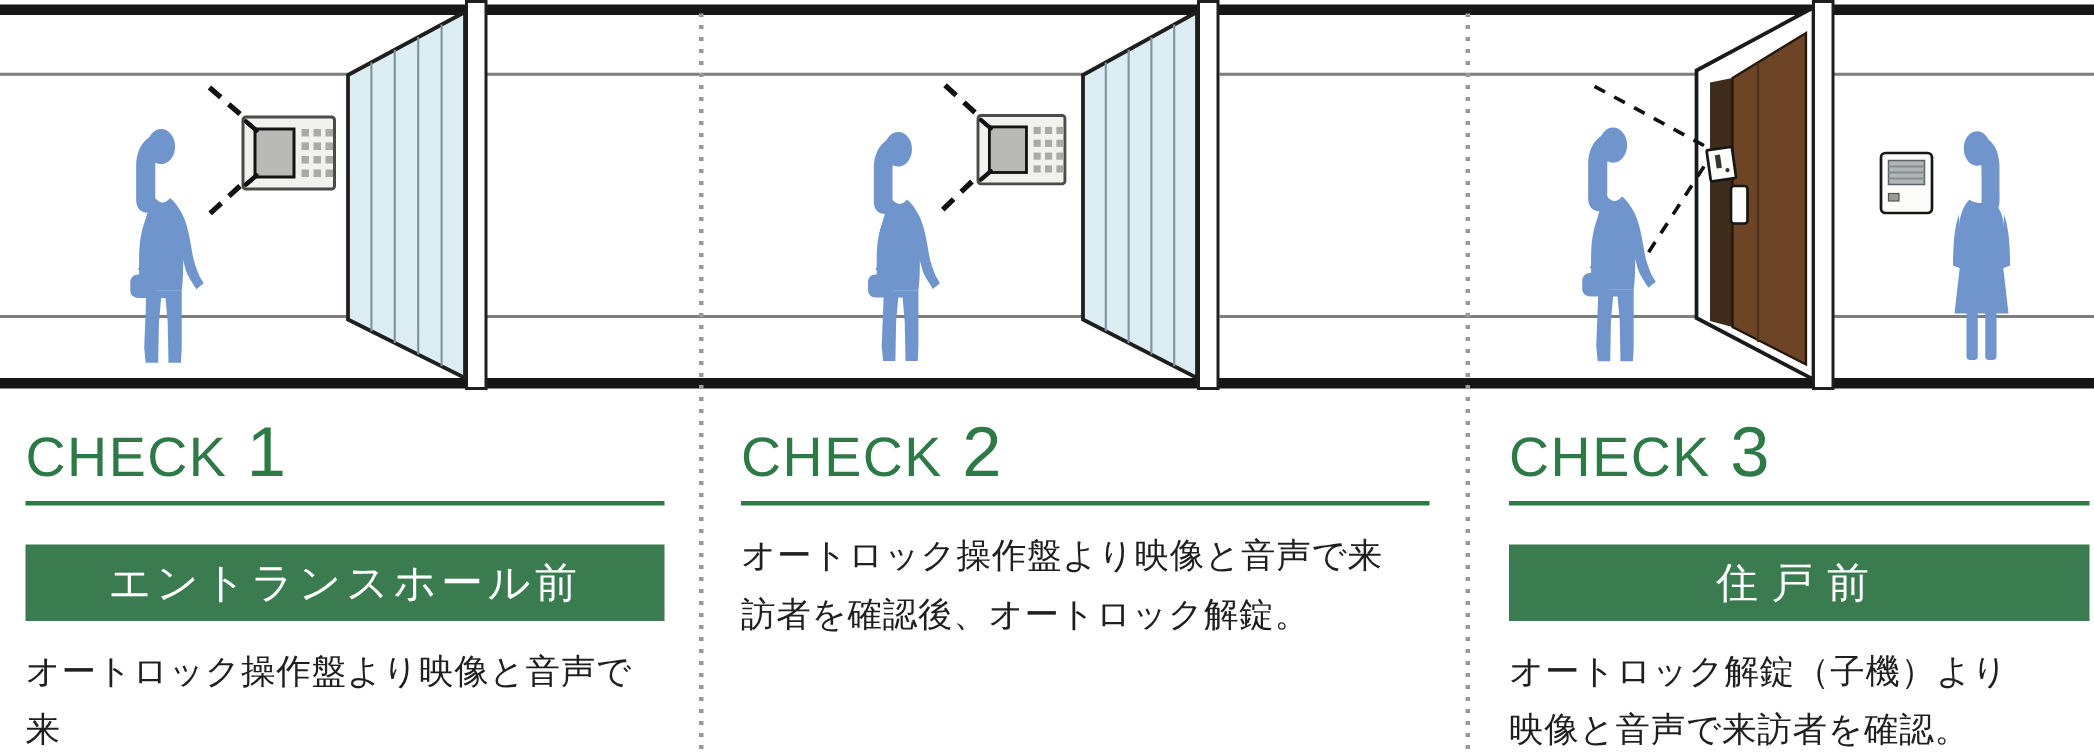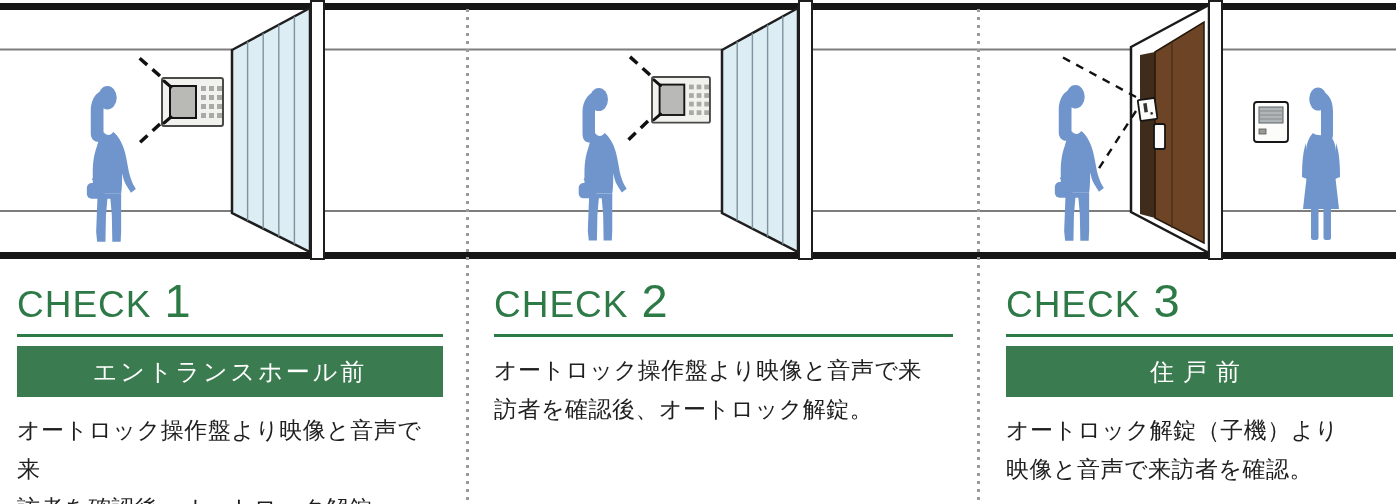--- a/index.html
+++ b/index.html
@@ -42,23 +42,23 @@
   .panel-2{left:494px;width:459px;}
   .panel-3{left:1006px;width:387px;}
   .check-heading{
     display:flex;align-items:baseline;gap:13px;margin-top:10px;
     color:var(--heading_green);line-height:0.9;
   }
   .check-word{font-size:37px;letter-spacing:1px;}
   .check-num{font-size:47px;}
   .check-underline{height:3px;background:var(--heading_green);margin-top:12px;}
   .location-bar{
-    margin-top:9px;height:51px;background:var(--accent_green);
+    margin-top:26px;height:51px;background:var(--accent_green);
     display:flex;align-items:center;justify-content:center;
-    color:#ffffff;font-size:24px;letter-spacing:3px;
+    color:#ffffff;font-size:28px;letter-spacing:3px;
   }
   .panel-3 .location-bar{letter-spacing:9px;}
   .description{
     margin:14px 0 0;font-size:23px;line-height:39px;letter-spacing:0.5px;
     color:var(--text_dark);white-space:pre-line;
   }
 </style>
 </head>
 <body>
 

